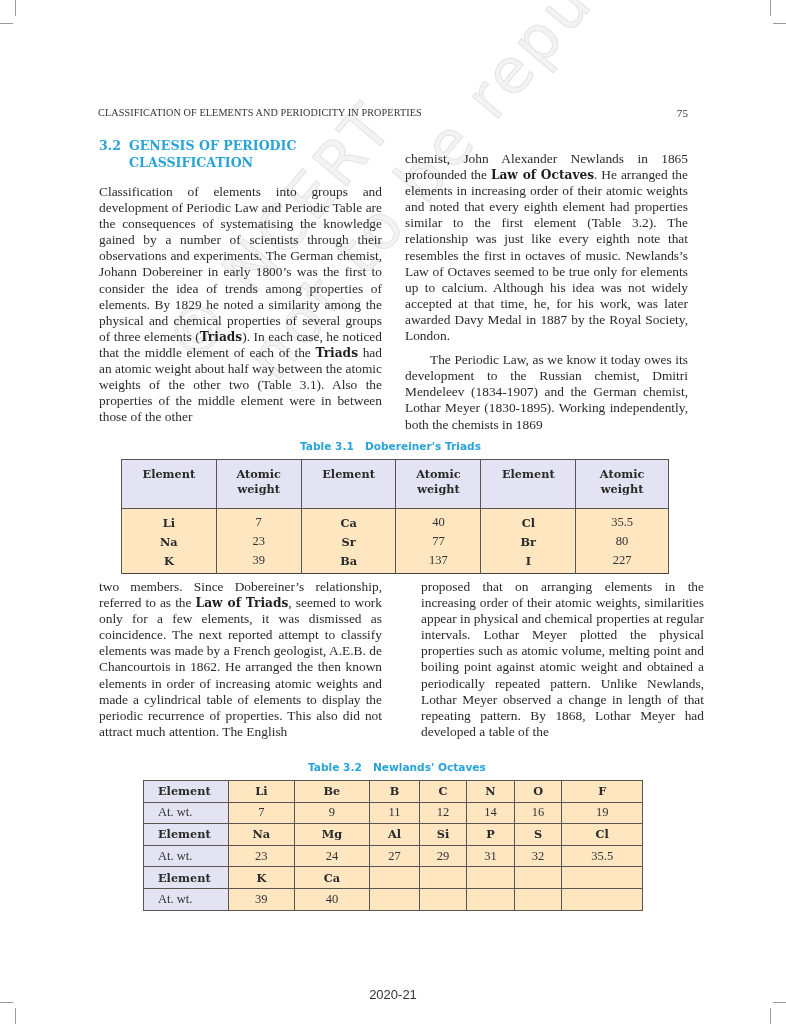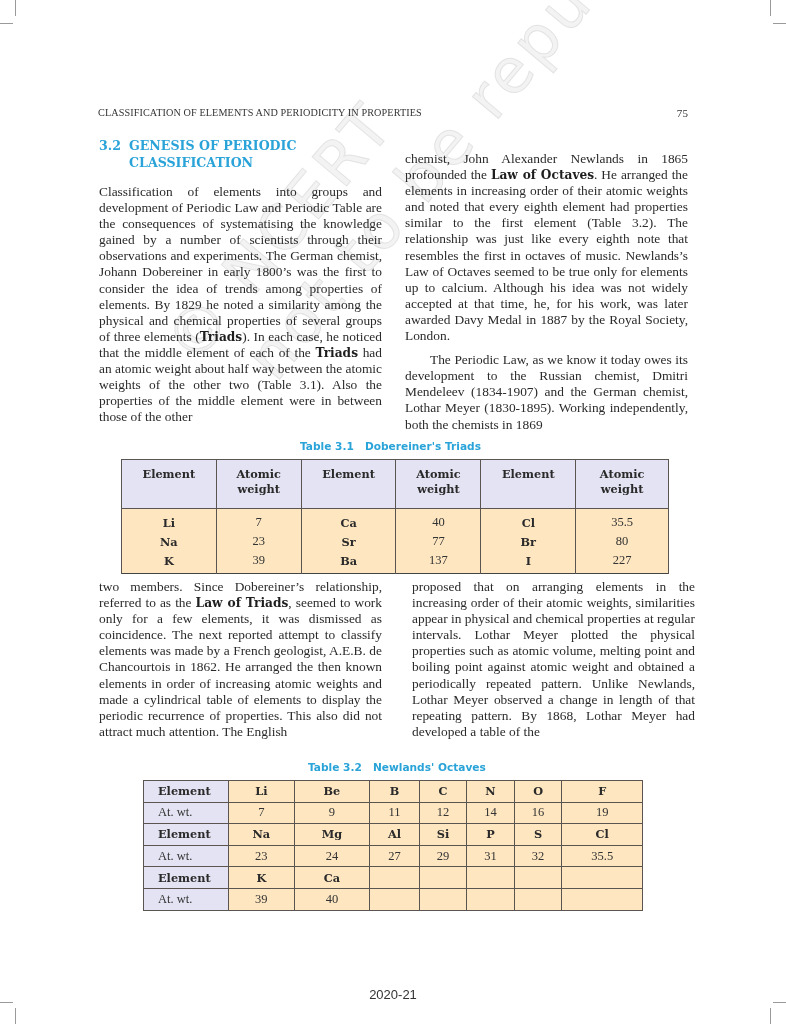--- a/index.html
+++ b/index.html
@@ -114,21 +114,21 @@
       <td class="el">I</td>
       <td>227</td>
     </tr>
   </tbody>
 </table>
 
 <div class="col" style="left:99px;top:579px;width:283px;">
   <p><span>two members. Since Dobereiner’s relationship, referred to as the </span><b>Law of Triads</b><span>, seemed to work only for a few elements, it was dismissed as coincidence. The next reported attempt to classify elements was made by a French geologist, A.E.B. de Chancourtois in 1862. He arranged the then known elements in order of increasing atomic weights and made a cylindrical table of elements to display the periodic recurrence of properties. This also did not attract much attention. The English</span></p>
 </div>
 
-<div class="col" style="left:412px;top:579px;width:283px;">
+<div class="col" style="left:421px;top:579px;width:283px;">
   <p>proposed that on arranging elements in the increasing order of their atomic weights, similarities appear in physical and chemical properties at regular intervals. Lothar Meyer plotted the physical properties such as atomic volume, melting point and boiling point against atomic weight and obtained a periodically repeated pattern. Unlike Newlands, Lothar Meyer observed a change in length of that repeating pattern. By 1868, Lothar Meyer had developed a table of the</p>
 </div>
 
 <div class="table-caption" style="left:308px;top:761px;">Table 3.2   Newlands' Octaves</div>
 <table class="t32">
   <tbody id="t32-body">
       <tr>
         <td class="rowhead bold">Element</td>
         <td class="bold">Li</td>
         <td class="bold">Be</td>

